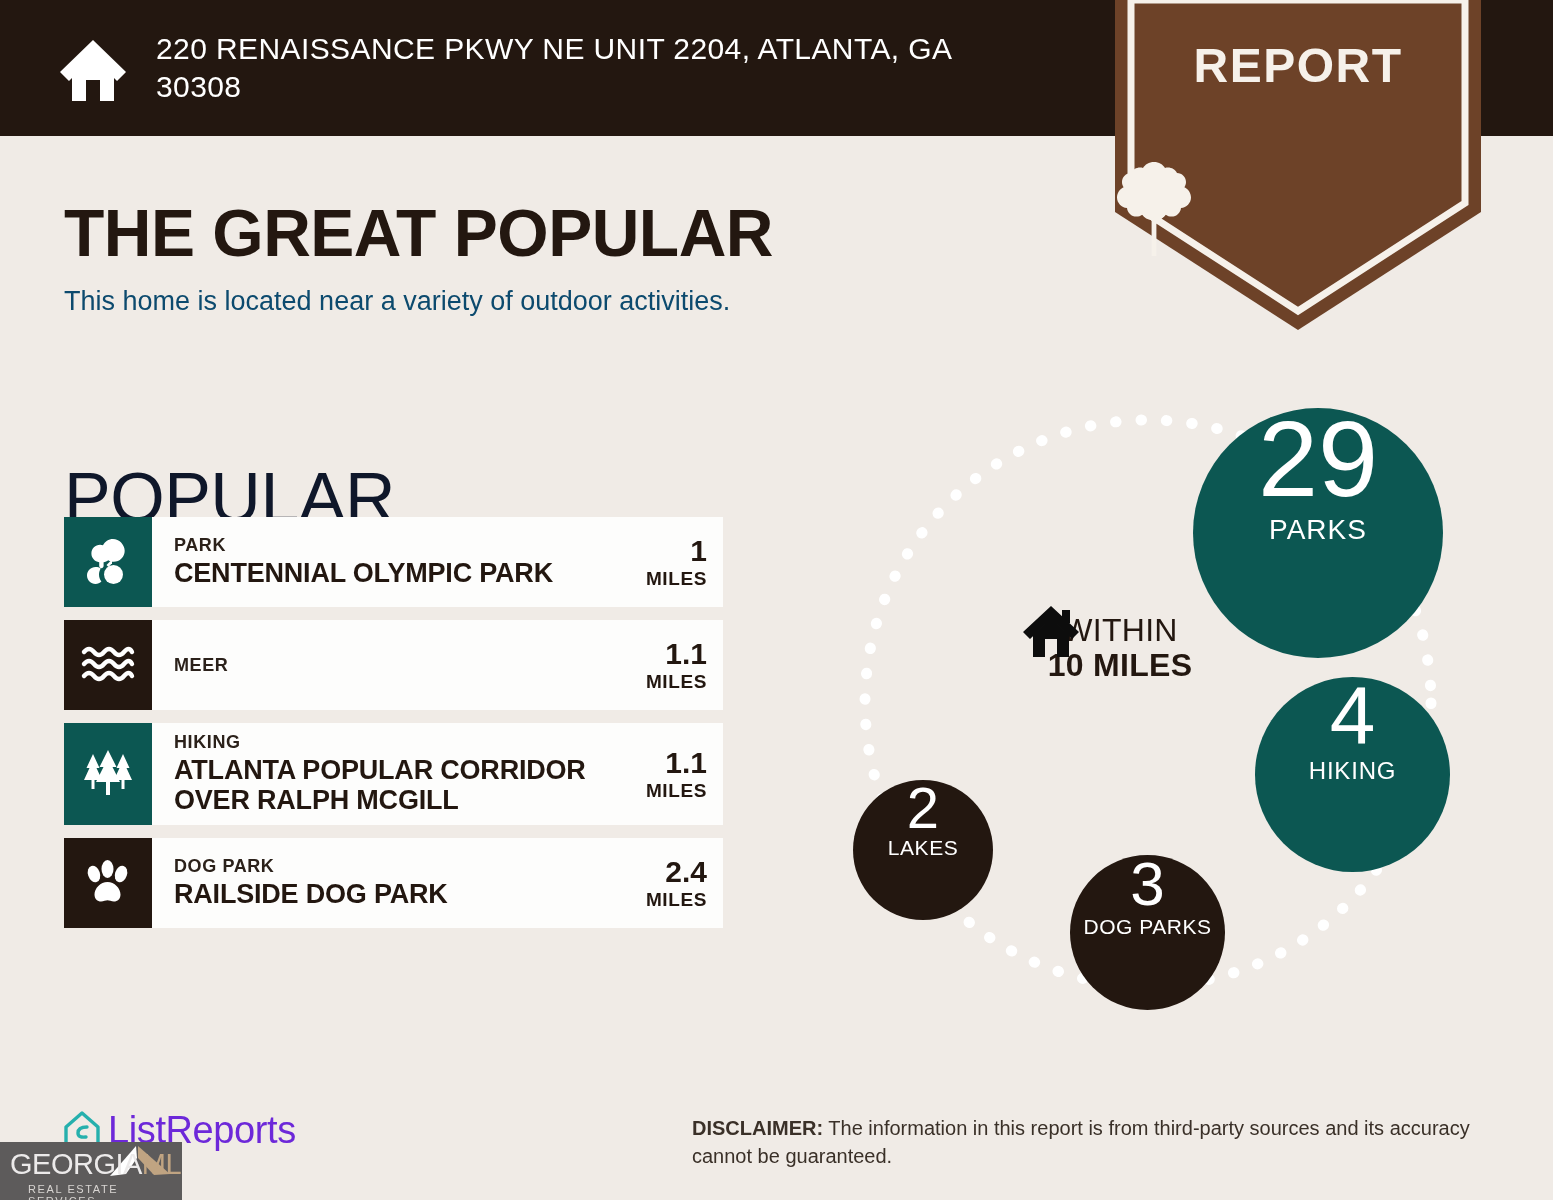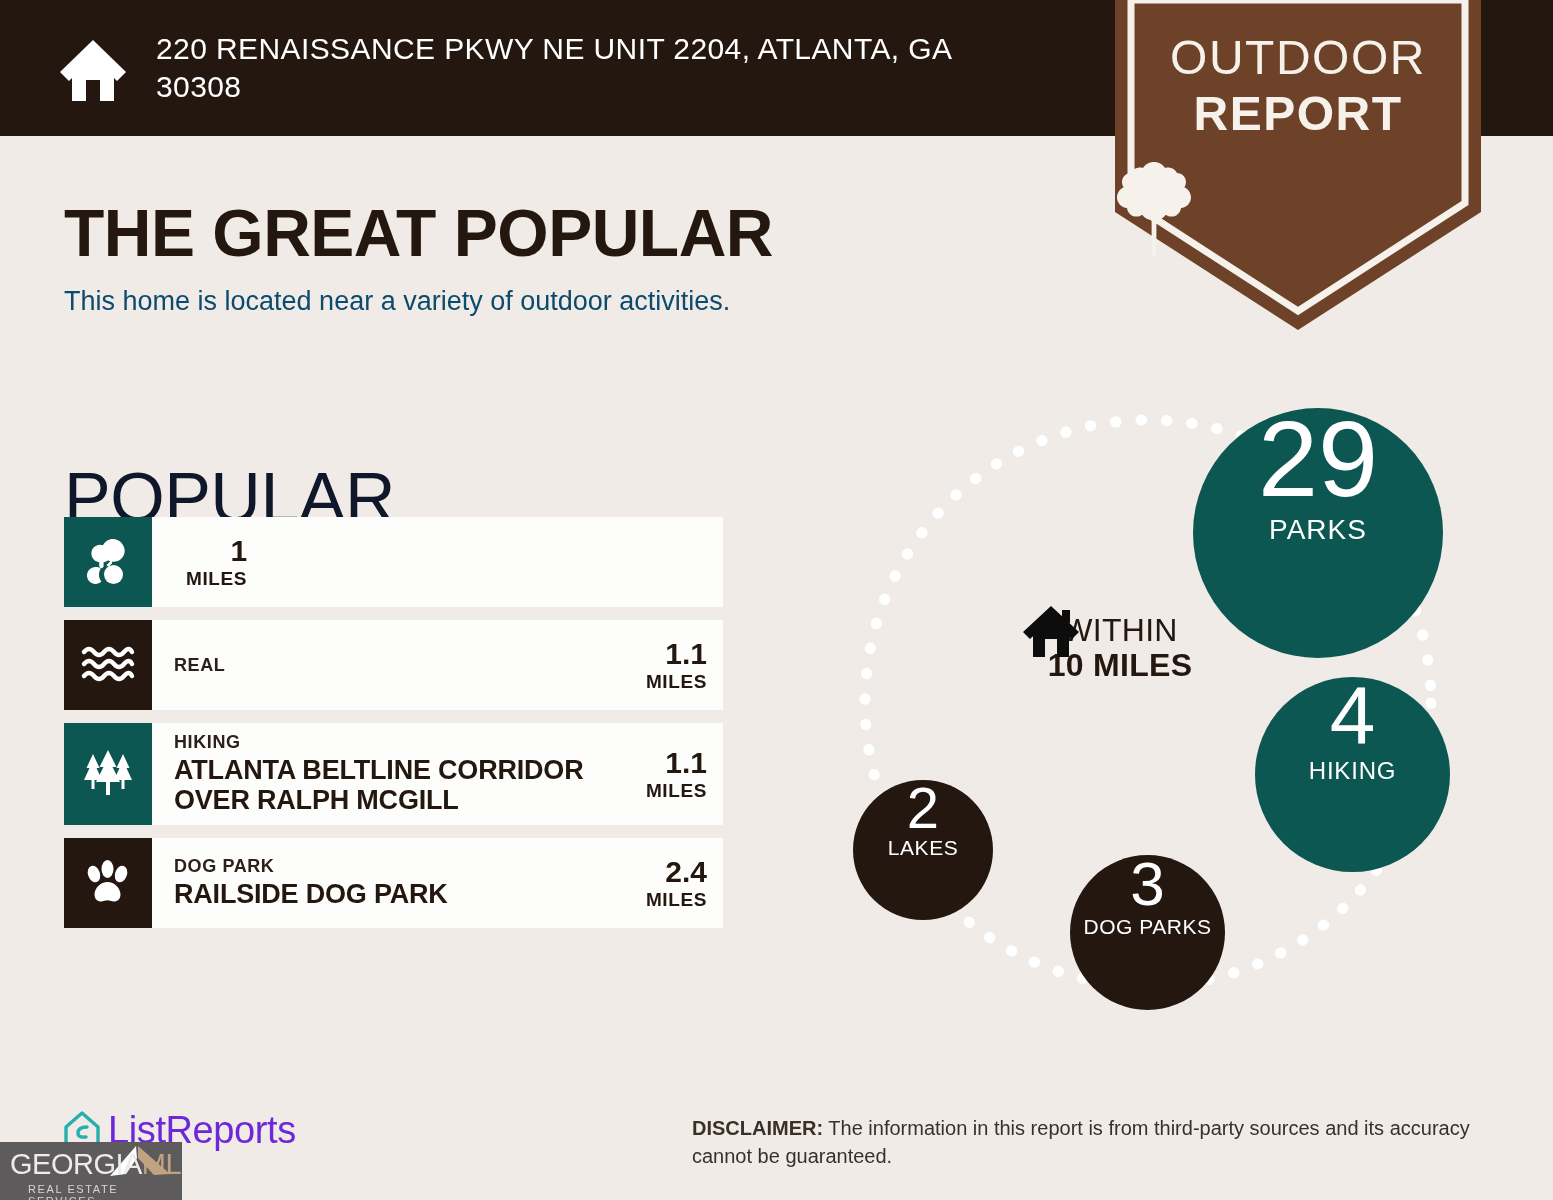--- a/index.html
+++ b/index.html
@@ -157,21 +157,20 @@
     <div class="address">220 RENAISSANCE PKWY NE UNIT 2204, ATLANTA, GA 30308</div>
   </div>
 </div>
 
 <div class="badge">
   <svg width="366" height="330" viewBox="0 0 366 330" aria-hidden="true">
     <path d="M0 0 H366 V212 L183 330 L0 212 Z" fill="#6d4228"></path>
     <path d="M16 0 H350 V203 L183 311 L16 203 Z" fill="none" stroke="#f6f1ea" stroke-width="7"></path>
   </svg>
   <div class="badge-text">
-    <div class="badge-line1">OUTDOOR</div>
     <div class="badge-line2">REPORT</div>
   </div>
   <div class="badge-tree">
     <svg width="78" height="96" viewBox="0 0 78 96" aria-hidden="true">
       <path fill="#f6f1ea" d="M39 2c-5 0-9 2.6-11 6-5-1.4-10 1-12 5-5 0-9 4-9 9 0 2 .6 3.8 1.6 5.3C4.8 29 2 33 2 37.5 2 43 6.5 47.5 12 48c.4 4.8 4.4 8.6 9.4 8.6 2.2 0 4.2-.7 5.8-1.9 2 3 5.5 5 9.4 5.2V96h4.8V59.9c3.9-.2 7.4-2.2 9.4-5.2 1.6 1.2 3.6 1.9 5.8 1.9 5 0 9-3.8 9.4-8.6C71.5 47.5 76 43 76 37.5c0-4.5-2.8-8.5-6.6-10.2 1-1.5 1.6-3.3 1.6-5.3 0-5-4-9-9-9-2-4-7-6.4-12-5-2-3.4-6-6-11-6z"></path>
       <path fill="#f6f1ea" d="M38 62 L26 52 L28.5 49 L39.5 58 Z"></path>
       <path fill="#f6f1ea" d="M41 64 L53 52 L50.5 49 L39.5 60 Z"></path>
     </svg>
   </div>
 </div>
@@ -185,40 +184,44 @@
   <div class="row">
     <div class="row-icon teal">
       <svg width="52" height="52" viewBox="0 0 52 52" aria-hidden="true">
         <path fill="#ffffff" d="M31 3c-4.4 0-8.2 2.6-10 6.3-.9-.3-1.9-.5-2.9-.5-4.8 0-8.7 3.9-8.7 8.7 0 4.5 3.4 8.2 7.8 8.7v3.9c0 1.2 1 2.2 2.2 2.2s2.2-1 2.2-2.2v-3.9c1.7-.2 3.3-.9 4.6-2 1.6 1 3.5 1.6 5.5 1.6 6.1 0 11-4.9 11-11S37.1 3 31 3z"></path>
         <path fill="#ffffff" d="M30 23.5 L24.5 29 L26.4 30.9 L30 27.3 Z"></path>
         <path fill="#ffffff" d="M13.5 31c-4.7 0-8.5 3.8-8.5 8.5S8.8 48 13.5 48c2.3 0 4.4-.9 5.9-2.4-1.5-2-2.4-4.4-2.4-7.1 0-2.2.6-4.3 1.7-6.1-1.4-.9-3.1-1.4-5.2-1.4z"></path>
         <circle cx="31.5" cy="38.5" r="9.5" fill="#ffffff"></circle>
       </svg>
     </div>
     <div class="row-body">
+      <div>
+        <div class="row-cat">PARK</div>
+        <div class="row-name">CENTENNIAL OLYMPIC PARK</div>
+      </div>
       <div class="row-dist">
         <div class="row-dist-num">1</div>
         <div class="row-dist-unit">MILES</div>
       </div>
     </div>
   </div>
 
   <div class="row">
     <div class="row-icon dark">
       <svg width="56" height="44" viewBox="0 0 56 44" aria-hidden="true">
         <g fill="none" stroke="#ffffff" stroke-width="4.4" stroke-linecap="round">
           <path d="M4 9 q5 -6 10 0 t10 0 t10 0 t10 0 t8 0"></path>
           <path d="M4 21 q5 -6 10 0 t10 0 t10 0 t10 0 t8 0"></path>
           <path d="M4 33 q5 -6 10 0 t10 0 t10 0 t10 0 t8 0"></path>
         </g>
       </svg>
     </div>
     <div class="row-body">
       <div>
-        <div class="row-cat">REAL</div>
+        <div class="row-cat">MEER</div>
       </div>
       <div class="row-dist">
         <div class="row-dist-num">1.1</div>
         <div class="row-dist-unit">MILES</div>
       </div>
     </div>
   </div>
 
   <div class="row tall">
     <div class="row-icon teal">
@@ -227,21 +230,21 @@
         <rect x="11.5" y="31" width="3" height="10" fill="#ffffff"></rect>
         <path fill="#ffffff" d="M43 6 L49.5 20 L46.5 20 L52 32 L34 32 L39.5 20 L36.5 20 Z"></path>
         <rect x="41.5" y="31" width="3" height="10" fill="#ffffff"></rect>
         <path fill="#ffffff" d="M28 2 L36.5 19 L32.5 19 L40 34 L16 34 L23.5 19 L19.5 19 Z"></path>
         <rect x="26" y="33" width="4" height="14" fill="#ffffff"></rect>
       </svg>
     </div>
     <div class="row-body">
       <div>
         <div class="row-cat">HIKING</div>
-        <div class="row-name">ATLANTA BELTLINE CORRIDOR OVER RALPH MCGILL</div>
+        <div class="row-name">ATLANTA POPULAR CORRIDOR OVER RALPH MCGILL</div>
       </div>
       <div class="row-dist">
         <div class="row-dist-num">1.1</div>
         <div class="row-dist-unit">MILES</div>
       </div>
     </div>
   </div>
 
   <div class="row">
     <div class="row-icon dark">

